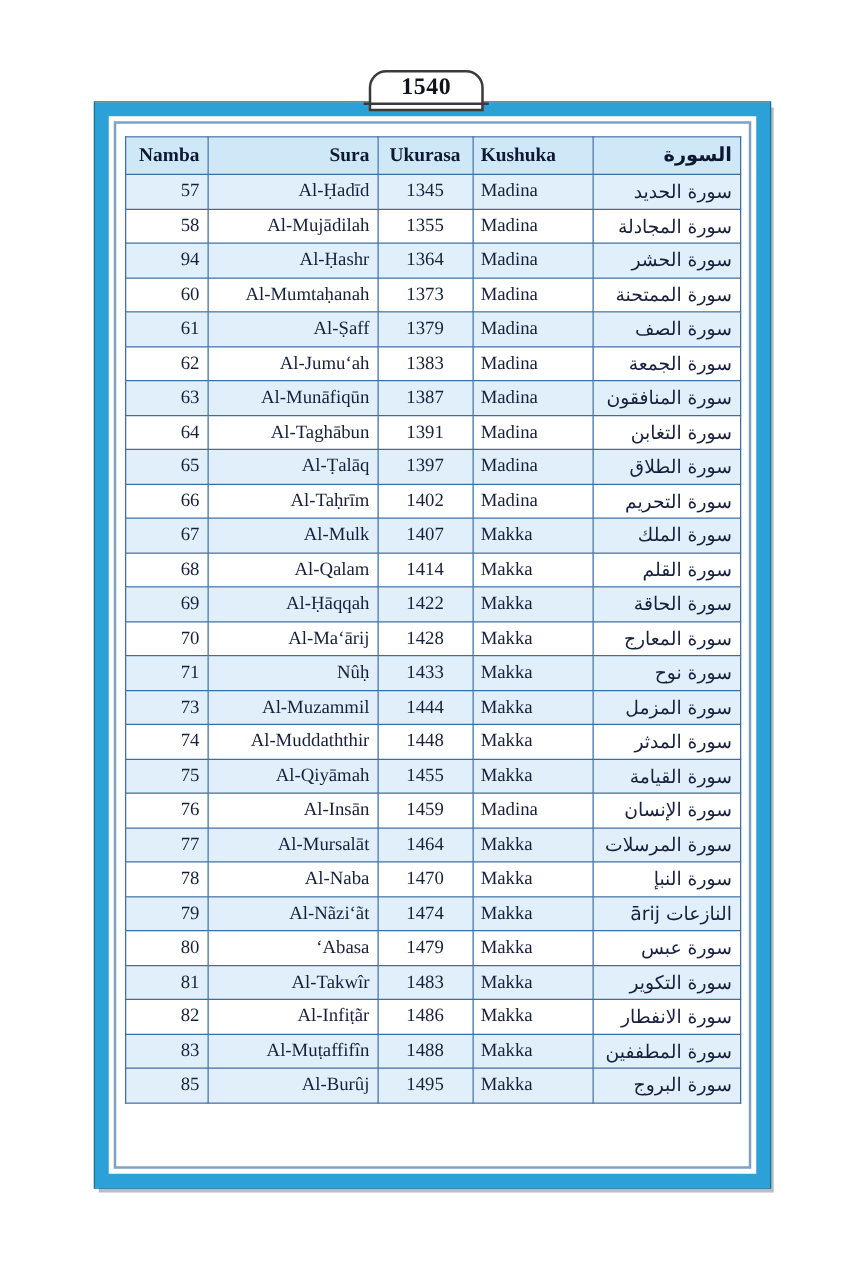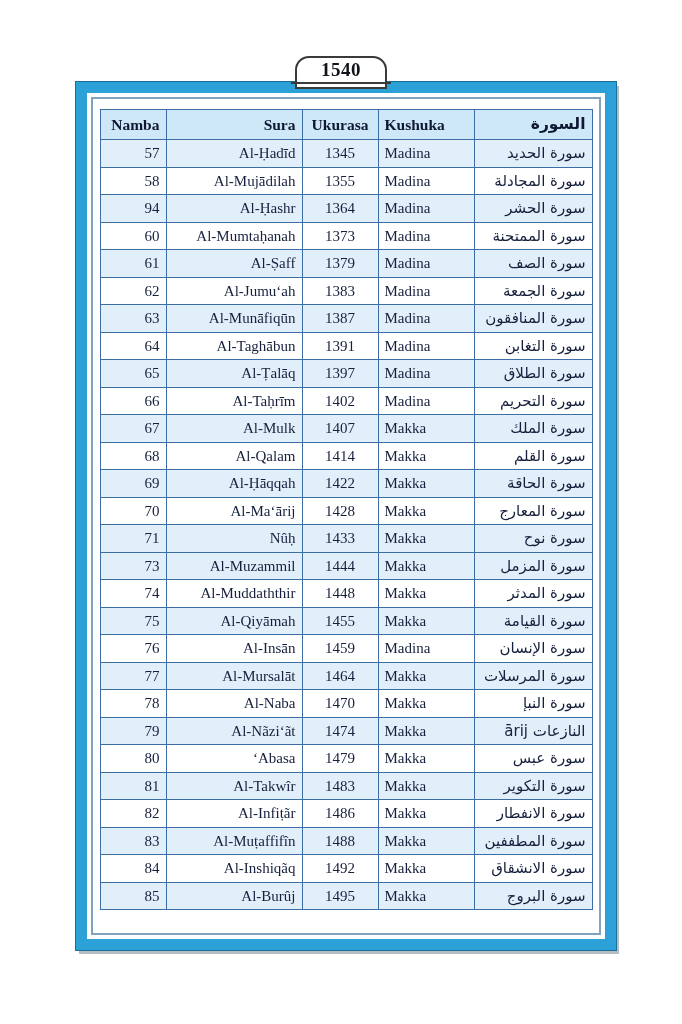--- a/index.html
+++ b/index.html
@@ -309,27 +309,20 @@
               <td class="col-kushuka">Makka</td>
               <td class="col-arabic">سورة الانفطار</td>
             </tr>
             <tr class="stripe">
               <td class="col-namba">83</td>
               <td class="col-sura">Al-Muṭaffifîn</td>
               <td class="col-ukurasa">1488</td>
               <td class="col-kushuka">Makka</td>
               <td class="col-arabic">سورة المطففين</td>
             </tr>
-            <tr>
-              <td class="col-namba">84</td>
-              <td class="col-sura">Al-Inshiqãq</td>
-              <td class="col-ukurasa">1492</td>
-              <td class="col-kushuka">Makka</td>
-              <td class="col-arabic">سورة الانشقاق</td>
-            </tr>
             <tr class="stripe">
               <td class="col-namba">85</td>
               <td class="col-sura">Al-Burûj</td>
               <td class="col-ukurasa">1495</td>
               <td class="col-kushuka">Makka</td>
               <td class="col-arabic">سورة البروج</td>
             </tr>
           </tbody>
       </table>
 

